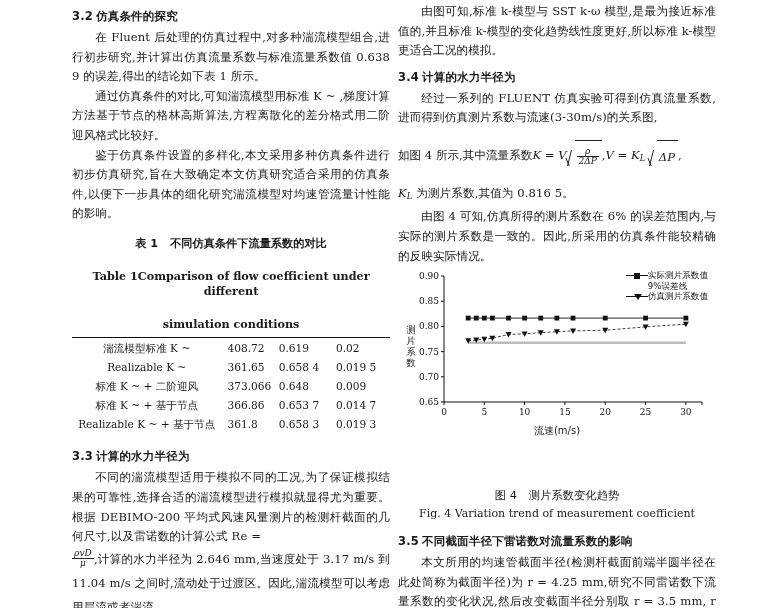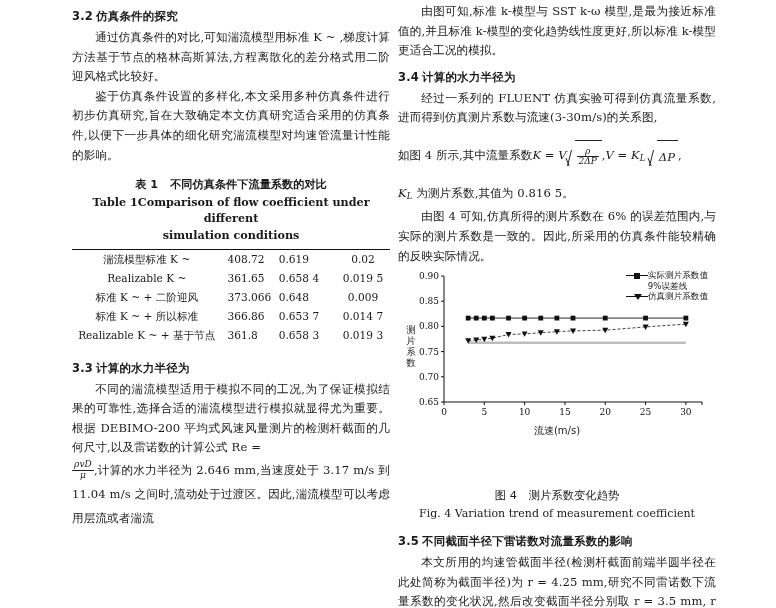--- a/index.html
+++ b/index.html
@@ -58,41 +58,41 @@
     font-family: "DejaVu Sans", "Liberation Sans", sans-serif;
     font-weight: bold;
   }
   .tbl-cap .sp { display: inline-block; width: 12px; }
   .tbl-cap-en {
     text-align: center;
     font-size: 11.2px;
     line-height: 15.5px;
     font-weight: bold;
     font-family: "DejaVu Serif", "Liberation Serif", serif;
-    margin-top: 2px;
+    margin-top: 17px;
   }
   table.data {
     width: 100%;
     border-collapse: collapse;
     margin-top: 5px;
     font-size: 10.6px;
   }
   table.data td {
     padding: 2.5px 0;
     line-height: 14px;
   }
   table.data td.lbl {
     text-align: center;
     width: 47%;
     white-space: nowrap;
     overflow: hidden;
   }
   table.data td.v1 { text-align: left;  width: 18%; padding-left: 6px; margin-top: 28px;}
   table.data td.v2 { text-align: left;  width: 18%; }
-  table.data td.v3 { text-align: center;  width: 17%; }
+  table.data td.v3 { text-align: left;  width: 17%; }
   table.data tr.topline td   { border-top: 1.6px solid #111; }
   table.data tr.midline td   { border-top: 0.9px solid #555; }
   table.data tr.botline td   { border-bottom: 1.6px solid #111; }
 
   
   .formula-line {
     font-size: 11.6px;
     line-height: 30px;
     text-align: justify;
   }
@@ -199,20 +199,21 @@
 <body>
 
 <div class="page">
 
   <div class="col col-left">
 
     <div class="hdg">
       <span class="num">3.2</span><span>仿真条件的探究</span>
     </div>
 
+    <p class="body">在 Fluent 后处理的仿真过程中,对多种湍流模型组合,进行初步研究,并计算出仿真流量系数与标准流量系数值 0.638 9 的误差,得出的结论如下表 1 所示。</p>
     <p class="body">通过仿真条件的对比,可知湍流模型用标准 K ~ ,梯度计算方法基于节点的格林高斯算法,方程离散化的差分格式用二阶迎风格式比较好。</p>
     <p class="body">鉴于仿真条件设置的多样化,本文采用多种仿真条件进行初步仿真研究,旨在大致确定本文仿真研究适合采用的仿真条件,以便下一步具体的细化研究湍流模型对均速管流量计性能的影响。</p>
 
     <div class="tbl-cap">
       <span>表 1</span><span class="sp"></span><span>不同仿真条件下流量系数的对比</span>
     </div>
     <div class="tbl-cap-en">
       <span>Table 1</span><span class="sp"></span><span>Comparison of flow coefficient under different</span>
     </div>
     <div class="tbl-cap-en">simulation conditions</div>
@@ -231,21 +232,21 @@
           <td class="v2">0.658 4</td>
           <td class="v3">0.019 5</td>
         </tr>
         <tr>
           <td class="lbl">标准 K ~ + 二阶迎风</td>
           <td class="v1">373.066</td>
           <td class="v2">0.648</td>
           <td class="v3">0.009</td>
         </tr>
         <tr>
-          <td class="lbl">标准 K ~ + 所以标准</td>
+          <td class="lbl">标准 K ~ + 基于节点</td>
           <td class="v1">366.86</td>
           <td class="v2">0.653 7</td>
           <td class="v3">0.014 7</td>
         </tr>
         <tr>
           <td class="lbl">Realizable K ~ + 基于节点</td>
           <td class="v1">361.8</td>
           <td class="v2">0.658 3</td>
           <td class="v3">0.019 3</td>
         </tr>

